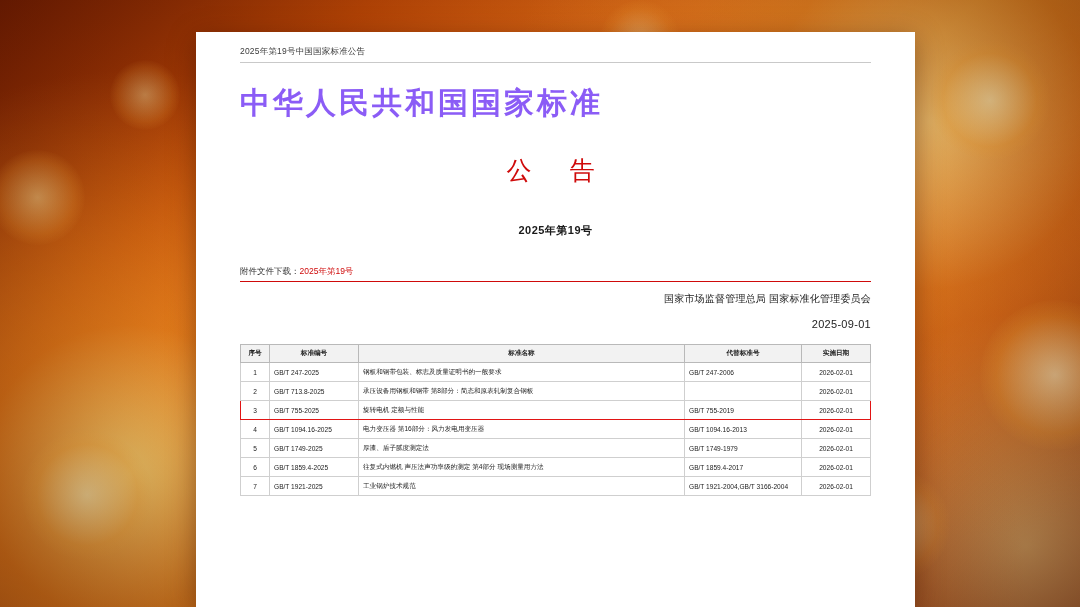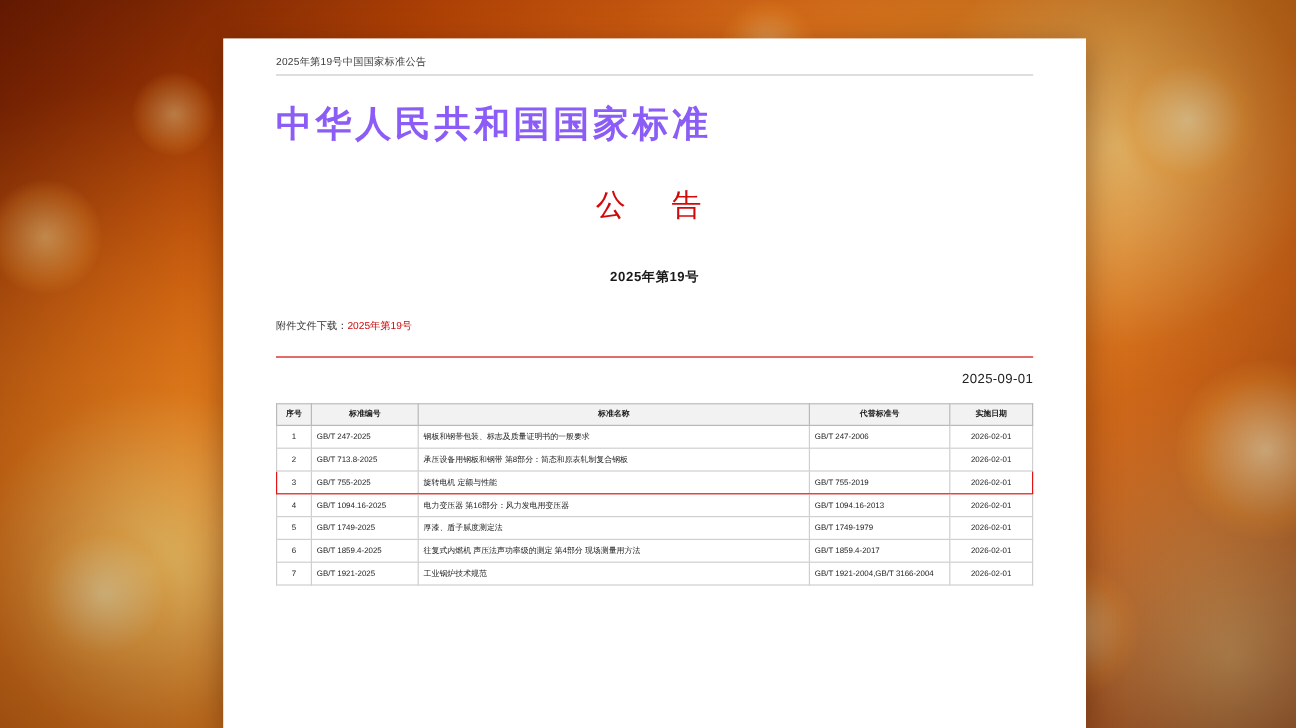--- a/index.html
+++ b/index.html
@@ -36,21 +36,21 @@
     pointer-events: none;
   }
   .vignette {
     position: absolute;
     inset: 0;
     background: radial-gradient(ellipse at 50% 45%, rgba(0,0,0,0) 40%, rgba(60,15,0,0.45) 100%);
   }
   
   .page {
     position: absolute;
-    left: 186px;
+    left: 196px;
     top: 32px;
     width: 719px;
     height: 575px;
     background: #ffffff;
     box-shadow: 0 6px 26px rgba(60,15,0,0.45);
     overflow: hidden;
   }
   .page-inner {
     padding: 14px 44px 0 44px;
     box-sizing: border-box;
@@ -86,21 +86,21 @@
     font-size: 11px;
     font-weight: bold;
     color: #1a1a1a;
     margin-top: 36px;
     letter-spacing: 0.5px;
   }
   .attach-row {
     margin-top: 28px;
     font-size: 8.5px;
     color: #333333;
-    padding-bottom: 19px;
+    padding-bottom: 3px;
     border-bottom: 1.5px solid #cf0a0a;
   }
   .attach-link {
     color: #cf0a0a;
     text-decoration: none;
   }
   .notice-title {
     margin-top: 14px;
     font-size: 14.5px;
     font-weight: bold;
@@ -190,20 +190,21 @@
       <div class="doc-tag">2025年第19号中国国家标准公告</div>
 
       <h1 class="doc-title">中华人民共和国国家标准</h1>
       <div class="doc-subtitle">公 告</div>
       <div class="doc-number">2025年第19号</div>
 
       <div class="attach-row">
         <span>附件文件下载：</span><a class="attach-link" href="#">2025年第19号</a>
       </div>
 
+      <div class="signature">国家市场监督管理总局 国家标准化管理委员会</div>
       <div class="sign-date">2025-09-01</div>
 
       <table class="std-table">
         <thead>
           <tr>
             <th style="width:22px;">序号</th>
             <th style="width:82px;">标准编号</th>
             <th>标准名称</th>
             <th style="width:110px;">代替标准号</th>
             <th style="width:62px;">实施日期</th>

